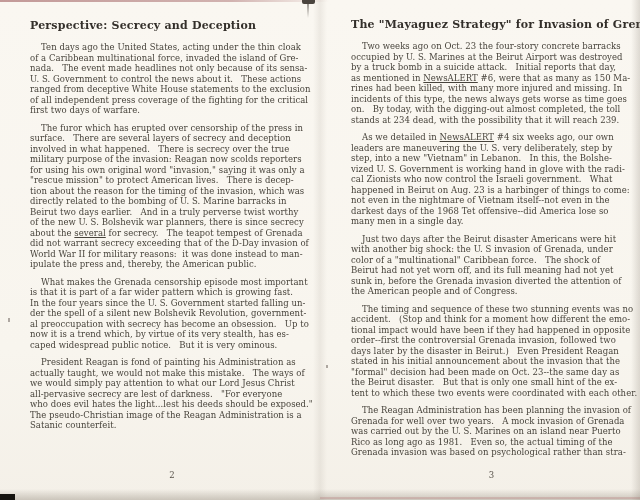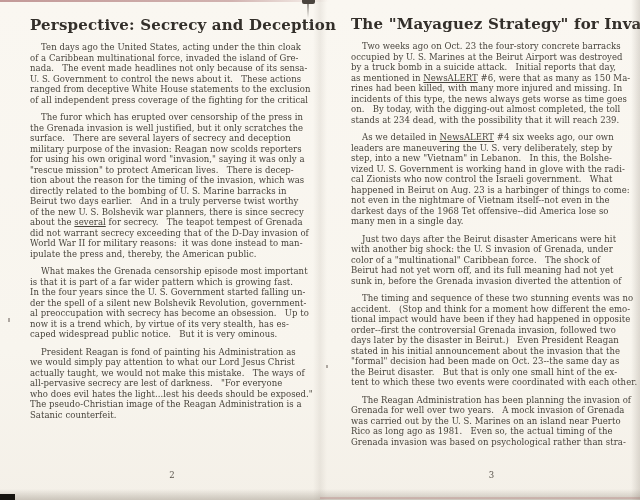--- a/index.html
+++ b/index.html
@@ -9,21 +9,21 @@
     font-family:"DejaVu Serif","Liberation Serif",serif;
   }
   .gutter{
     position:absolute;left:313px;top:0;width:14px;height:100%;
     background:linear-gradient(to right,rgba(0,0,0,0),rgba(140,130,118,0.12) 50%,rgba(0,0,0,0));
   }
   .col{position:absolute;}
   .col-left{left:30px;top:20px;width:284px;}
   .col-right{left:351px;top:19px;width:281px;}
   .title{
-    text-align:right;font-weight:bold;font-size:15px;line-height:11px;
+    text-align:left;font-weight:bold;font-size:11px;line-height:11px;
     color:#332f2a;margin-bottom:11px;letter-spacing:0.2px;white-space:pre;
   }
   .para{margin-bottom:7px;}
   .line{
     font-size:8.5px;line-height:10.5px;color:#47433b;white-space:pre;
     letter-spacing:0.05px;
   }
   .line u{text-decoration-color:#47433b;text-underline-offset:1px;}
   .pagenum{
     position:absolute;top:470px;width:284px;text-align:center;
@@ -73,25 +73,26 @@
   <div class="col col-left">
     <div class="title">Perspective: Secrecy and Deception</div>
     <div>
         <div class="para">
           <div class="line">    Ten days ago the United States, acting under the thin cloak</div>
           <div class="line">of a Caribbean multinational force, invaded the island of Gre-</div>
           <div class="line">nada.   The event made headlines not only because of its sensa-</div>
           <div class="line">U. S. Government to control the news about it.   These actions</div>
           <div class="line">ranged from deceptive White House statements to the exclusion</div>
           <div class="line">of all independent press coverage of the fighting for the critical</div>
+          <div class="line">first two days of warfare.</div>
         </div>
         <div class="para">
           <div class="line">    The furor which has erupted over censorship of the press in</div>
-          <div class="line">the Grenada invasion is well justified, but it only scratches the</div>
           <div class="line">surface.   There are several layers of secrecy and deception</div>
+          <div class="line">involved in what happened.   There is secrecy over the true</div>
           <div class="line">military purpose of the invasion: Reagan now scolds reporters</div>
           <div class="line">for using his own original word "invasion," saying it was only a</div>
           <div class="line">"rescue mission" to protect American lives.   There is decep-</div>
           <div class="line">tion about the reason for the timing of the invasion, which was</div>
           <div class="line">directly related to the bombing of U. S. Marine barracks in</div>
           <div class="line">Beirut two days earlier.   And in a truly perverse twist worthy</div>
           <div class="line">of the new U. S. Bolshevik war planners, there is since secrecy</div>
           <div class="line">about the <u>several</u> for secrecy.   The teapot tempest of Grenada</div>
           <div class="line">did not warrant secrecy exceeding that of the D-Day invasion of</div>
           <div class="line">World War II for military reasons:  it was done instead to man-</div>
@@ -101,22 +102,22 @@
           <div class="line">    What makes the Grenada censorship episode most important</div>
           <div class="line">is that it is part of a far wider pattern which is growing fast.</div>
           <div class="line">In the four years since the U. S. Government started falling un-</div>
           <div class="line">der the spell of a silent new Bolshevik Revolution, government-</div>
           <div class="line">al preoccupation with secrecy has become an obsession.   Up to</div>
           <div class="line">now it is a trend which, by virtue of its very stealth, has es-</div>
           <div class="line">caped widespread public notice.   But it is very ominous.</div>
         </div>
         <div class="para">
           <div class="line">    President Reagan is fond of painting his Administration as</div>
+          <div class="line">actually taught, we would not make this mistake.   The ways of</div>
           <div class="line">we would simply pay attention to what our Lord Jesus Christ</div>
-          <div class="line">actually taught, we would not make this mistake.   The ways of</div>
           <div class="line">all-pervasive secrecy are lest of darkness.   "For everyone</div>
           <div class="line">who does evil hates the light...lest his deeds should be exposed."</div>
           <div class="line">The pseudo-Christian image of the Reagan Administration is a</div>
           <div class="line">Satanic counterfeit.</div>
         </div>
       </div>
   </div>
 
   <div class="col col-right">
     <div class="title">The "Mayaguez Strategy" for Invasion of Grenada</div>
@@ -141,20 +142,21 @@
           <div class="line">not even in the nightmare of Vietnam itself--not even in the</div>
           <div class="line">darkest days of the 1968 Tet offensive--did America lose so</div>
           <div class="line">many men in a single day.</div>
         </div>
         <div class="para">
           <div class="line">    Just two days after the Beirut disaster Americans were hit</div>
           <div class="line">with another big shock: the U. S invasion of Grenada, under</div>
           <div class="line">color of a "multinational" Caribbean force.   The shock of</div>
           <div class="line">Beirut had not yet worn off, and its full meaning had not yet</div>
           <div class="line">sunk in, before the Grenada invasion diverted the attention of</div>
+          <div class="line">the American people and of Congress.</div>
         </div>
         <div class="para">
           <div class="line">    The timing and sequence of these two stunning events was no</div>
           <div class="line">accident.   (Stop and think for a moment how different the emo-</div>
           <div class="line">tional impact would have been if they had happened in opposite</div>
           <div class="line">order--first the controversial Grenada invasion, followed two</div>
           <div class="line">days later by the disaster in Beirut.)   Even President Reagan</div>
           <div class="line">stated in his initial announcement about the invasion that the</div>
           <div class="line">"formal" decision had been made on Oct. 23--the same day as</div>
           <div class="line">the Beirut disaster.   But that is only one small hint of the ex-</div>

